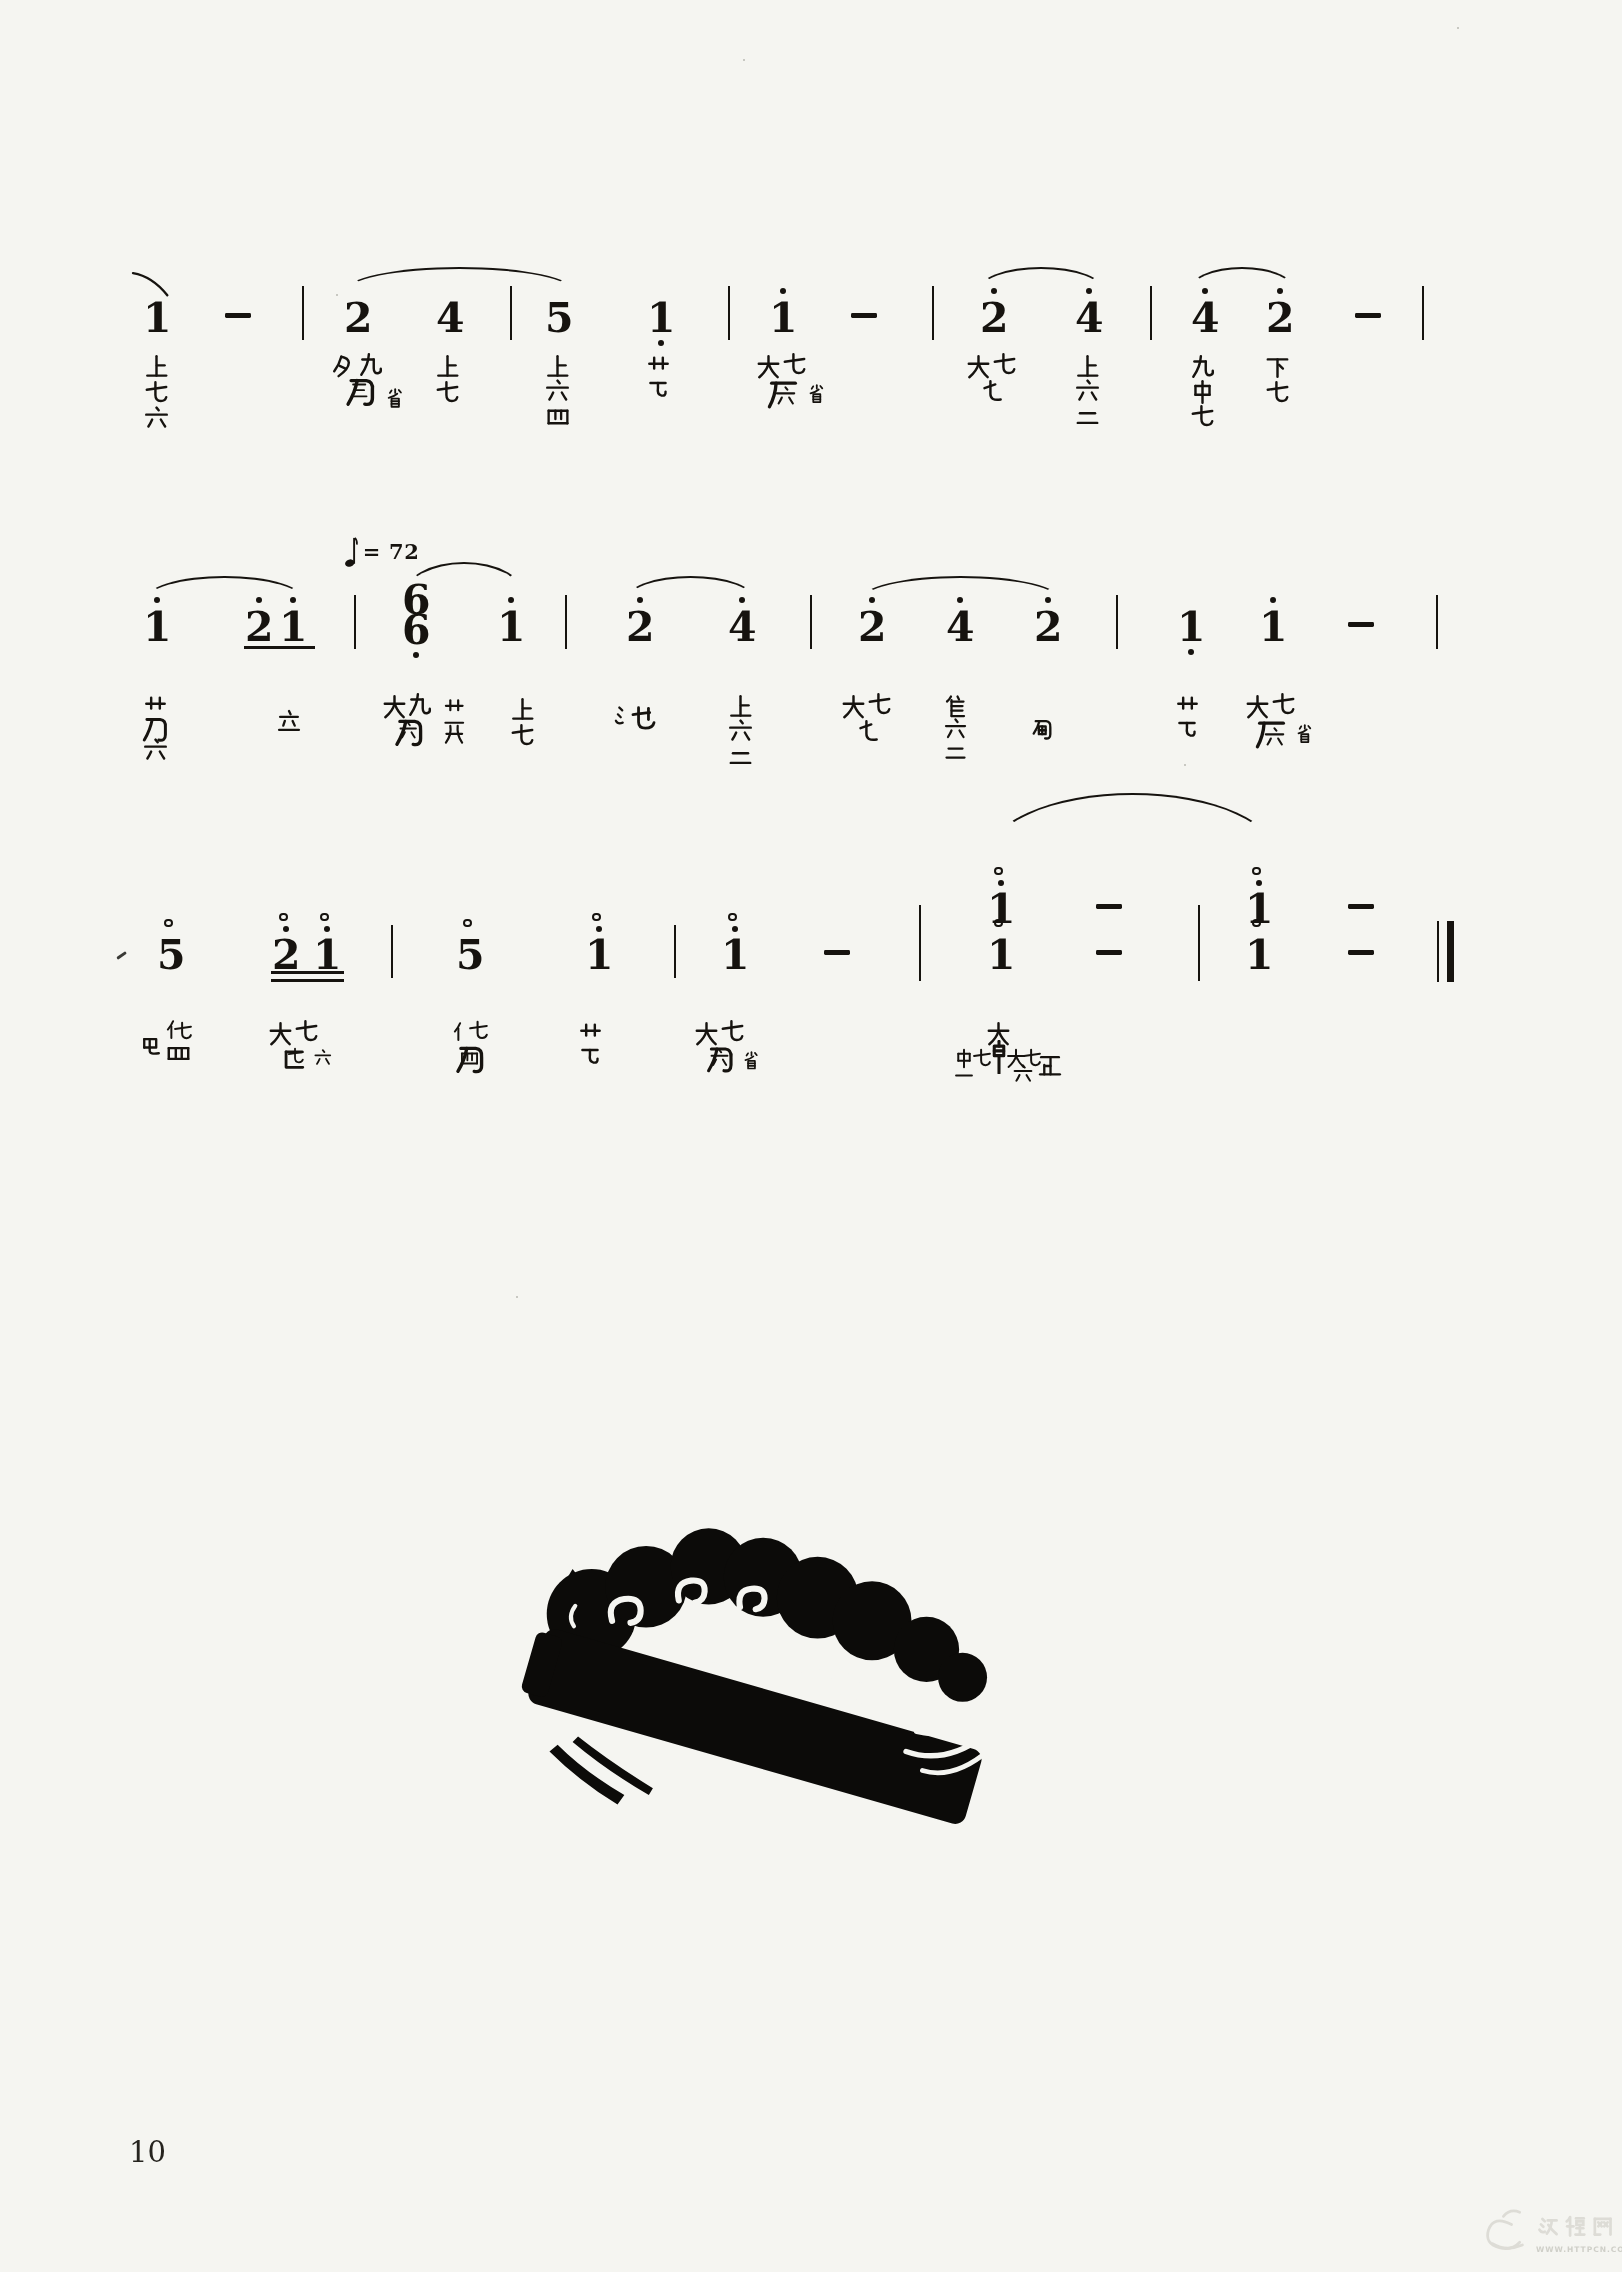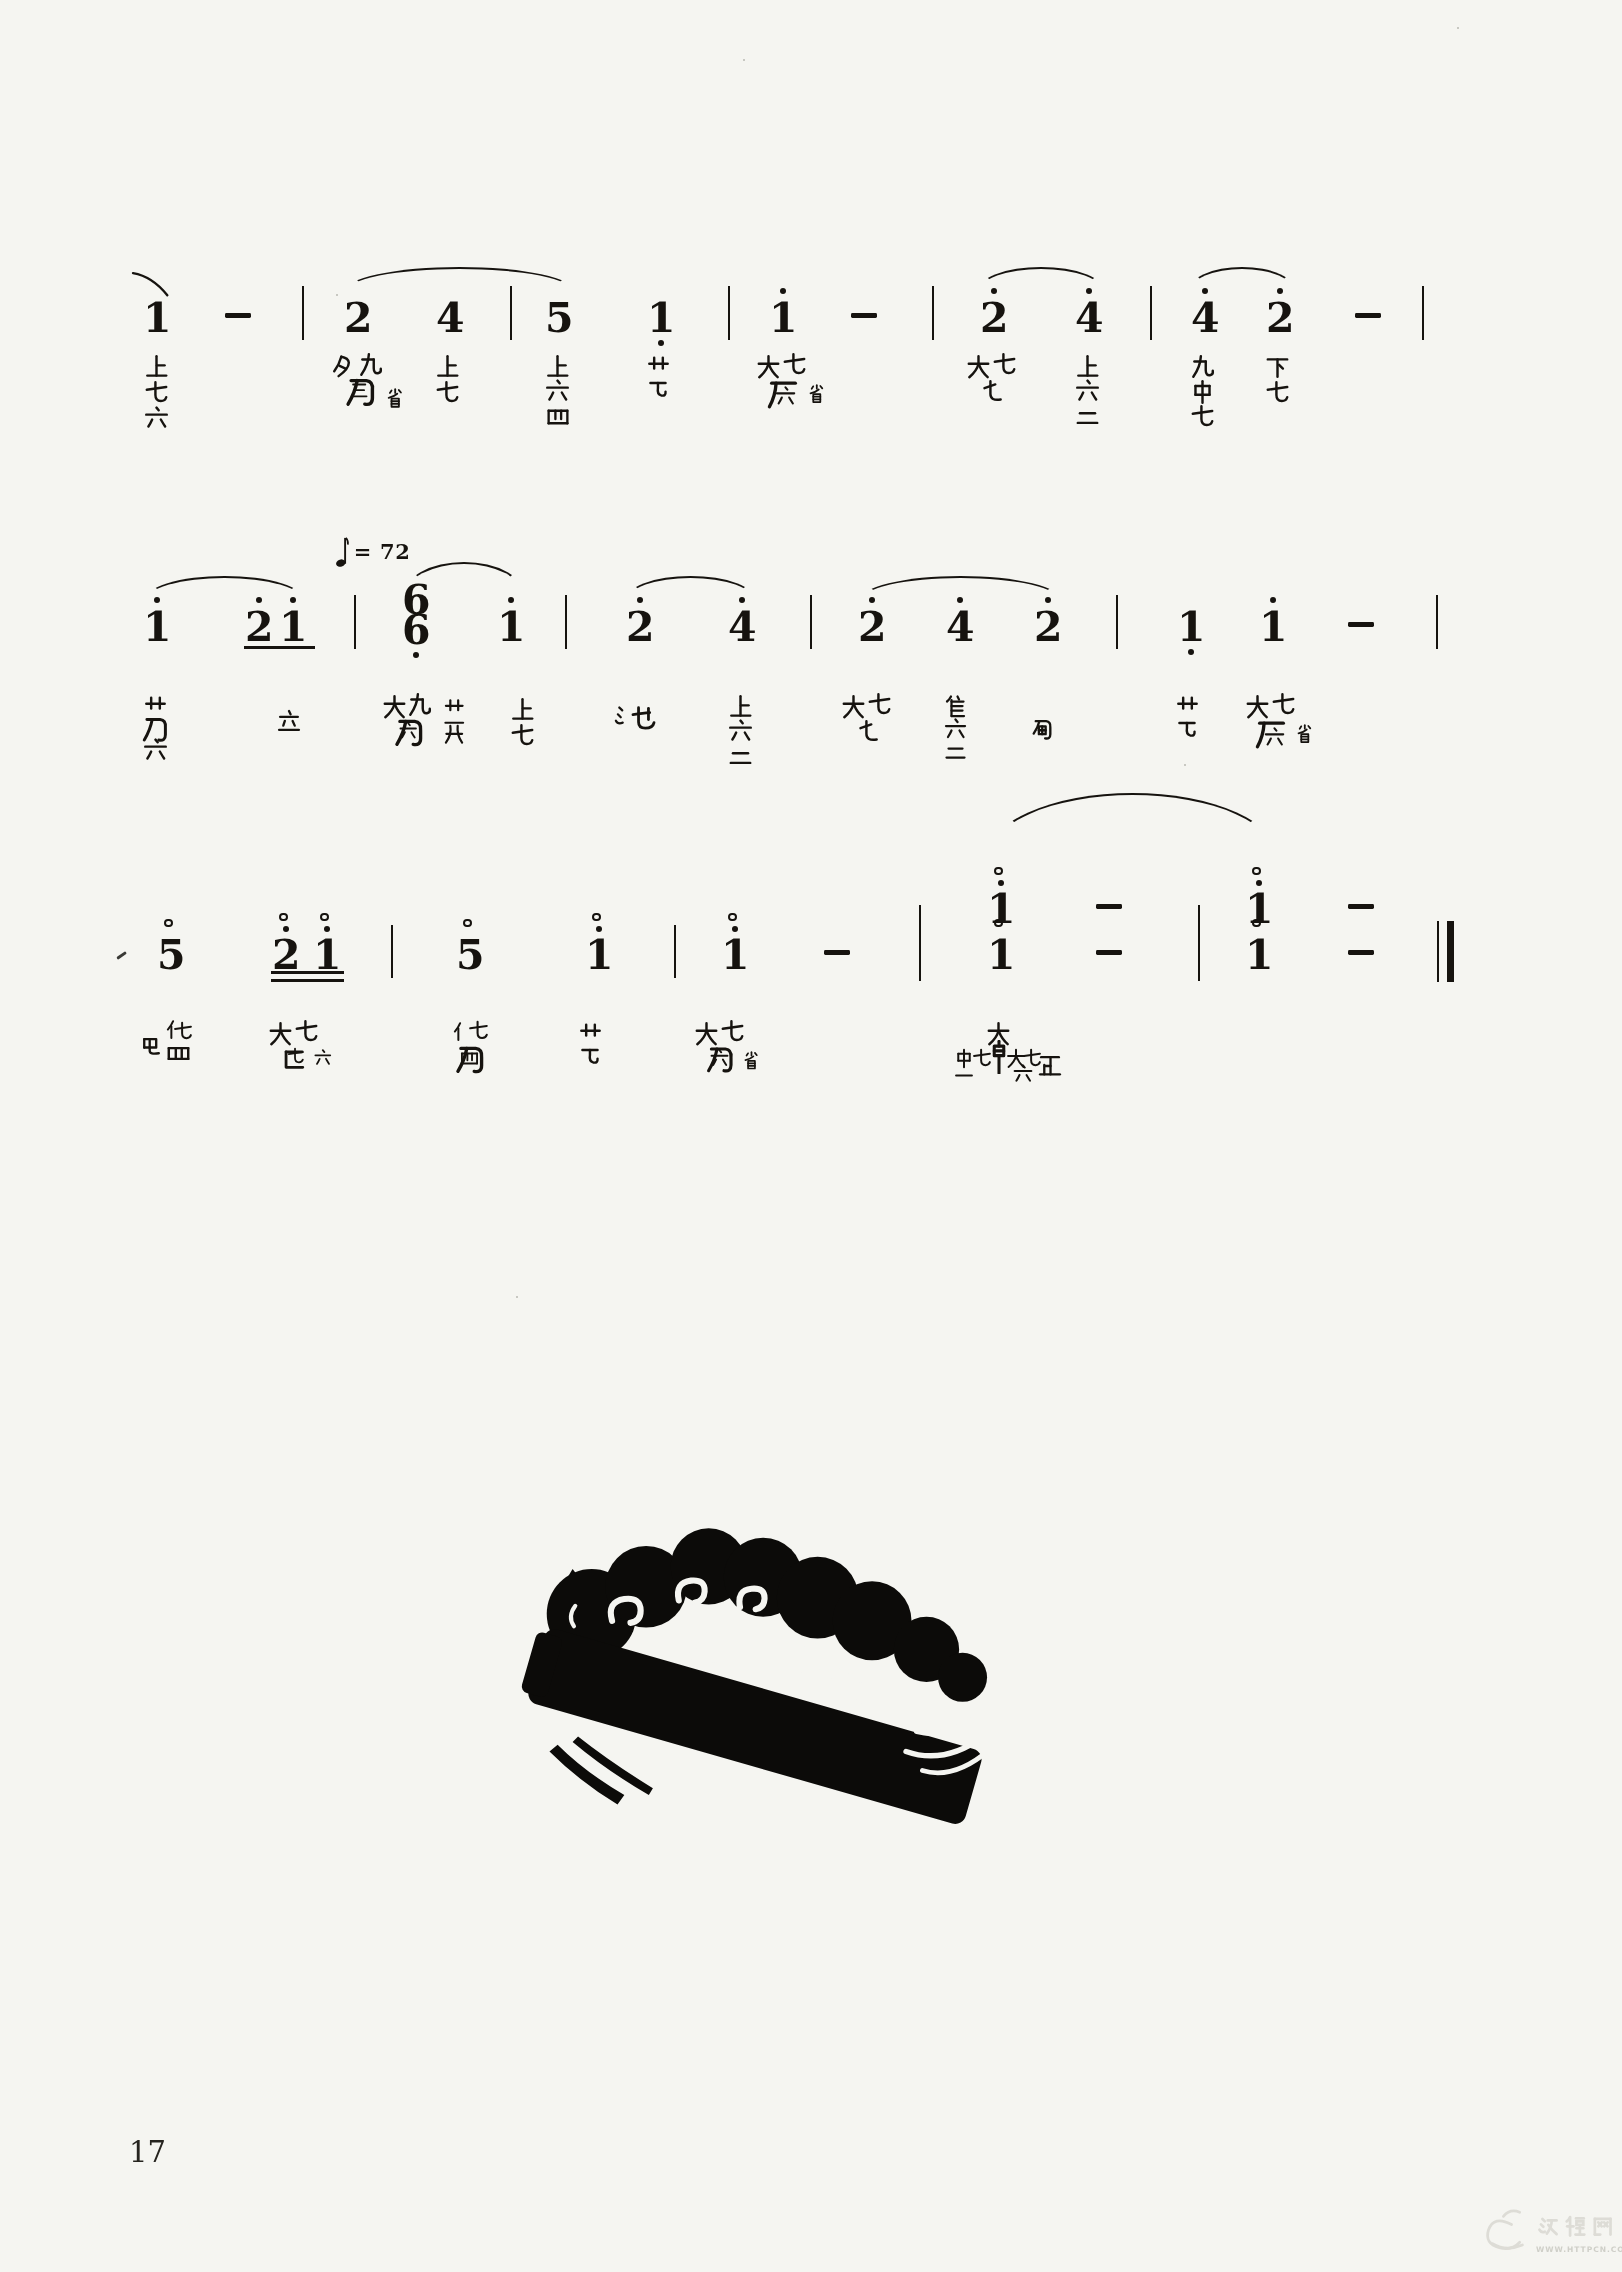--- a/index.html
+++ b/index.html
@@ -13,21 +13,21 @@
   .odot{position:absolute;width:6.1px;height:6.1px;border-radius:50%;background:var(--ink);left:50%;margin-left:-2.7px;}
   .hcirc{position:absolute;width:8.2px;height:8.2px;border:2.4px solid var(--ink);border-radius:50%;left:50%;margin-left:-6.1px;}
   .dash{position:absolute;height:4.8px;background:var(--ink);border-radius:1.4px;}
   .barline{position:absolute;width:2px;background:var(--ink);}
   .barline.thick{width:6.8px;}
   .slur{position:absolute;border:2.7px solid transparent;border-top:2.7px solid var(--ink);border-radius:50%;}
   .beam{position:absolute;height:3.4px;background:var(--ink);}
   .tab{position:absolute;}
   .tick{position:absolute;width:11px;height:2.7px;background:#3a3a36;border-radius:1.4px;transform:rotate(-35deg);}
   .speck{position:absolute;width:2px;height:2px;border-radius:50%;background:#b9b9b2;}
-  .tempo{position:absolute;left:336px;top:535px;display:flex;align-items:flex-start;color:var(--ink);}
+  .tempo{position:absolute;left:345px;top:535px;display:flex;align-items:flex-start;color:var(--ink);}
   .tempo .tval{font-size:21px;font-weight:700;margin-left:4.1px;margin-top:4.1px;letter-spacing:0.7px;}
   .pagenum{position:absolute;left:129px;top:2135px;font-size:29px;color:#26241f;}
   .wm{position:absolute;left:1483px;top:2196px;width:136px;height:68px;}
   .wmurl{position:absolute;left:1536px;top:2245px;font-family:"DejaVu Sans",sans-serif;
          font-size:7.5px;letter-spacing:1px;color:#cfcfc8;font-weight:700;}
 </style>
 </head>
 <body>
 
 <div class="sheet">
@@ -680,21 +680,21 @@
       <path stroke-width="10" d="M300 208 q-28 5 -31 -21 q-2 -21 19 -23 q17 -1 19 13"></path>
       <path stroke-width="10" d="M424 216 q-9 -31 21 -35 q25 -3 25 18 q0 18 -18 20"></path>
       <path stroke-width="10" d="M512 262 q-31 6 -35 -22 q-3 -24 20 -26 q18 -1 20 14"></path>
       <path stroke-width="9" d="M598 304 q42 10 84 -18"></path>
       <path stroke-width="8" d="M582 334 q56 20 114 -22"></path>
       <path stroke-width="7" d="M606 362 q46 14 98 -30"></path>
       <path stroke-width="6" d="M96 120 q-12 16 -2 30"></path>
     </g>
   </svg>
 
-  <div class="pagenum">17</div>
+  <div class="pagenum">10</div>
 
   <svg class="wm" viewBox="0 0 200 100">
     <g stroke="#dddcd6" stroke-width="4" fill="none" stroke-linecap="round">
       <path d="M42 42 q-26 -14 -34 8 q-6 20 16 26 q18 5 30 -8"></path>
       <path d="M14 70 q20 12 44 2"></path>
       <path d="M30 30 q10 -12 24 -6"></path>
     </g>
     <g id="wm-chars" transform="translate(78,28)">
         <g transform="translate(0,0) scale(0.36)">
           <path d="M26 16 L36 26" fill="none" stroke="#dddcd6" stroke-width="11" stroke-linecap="round"></path>

